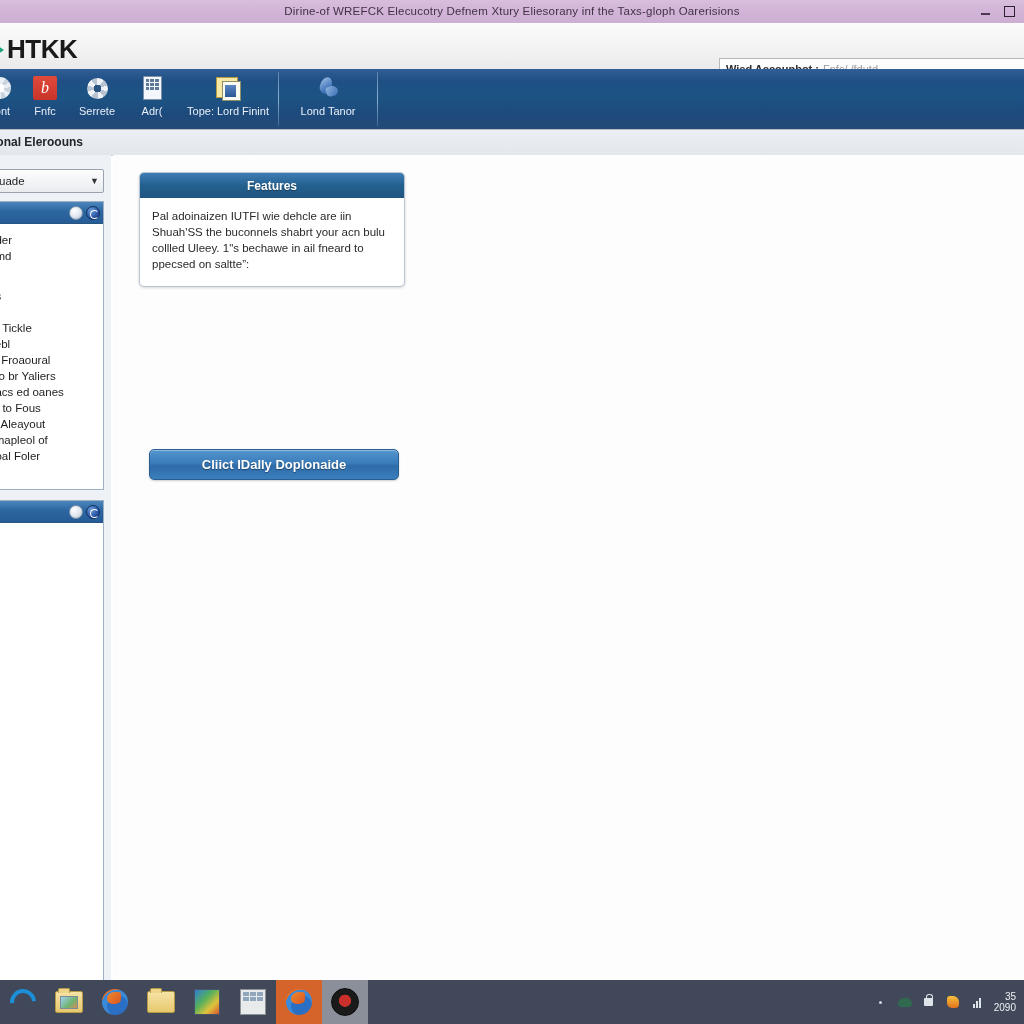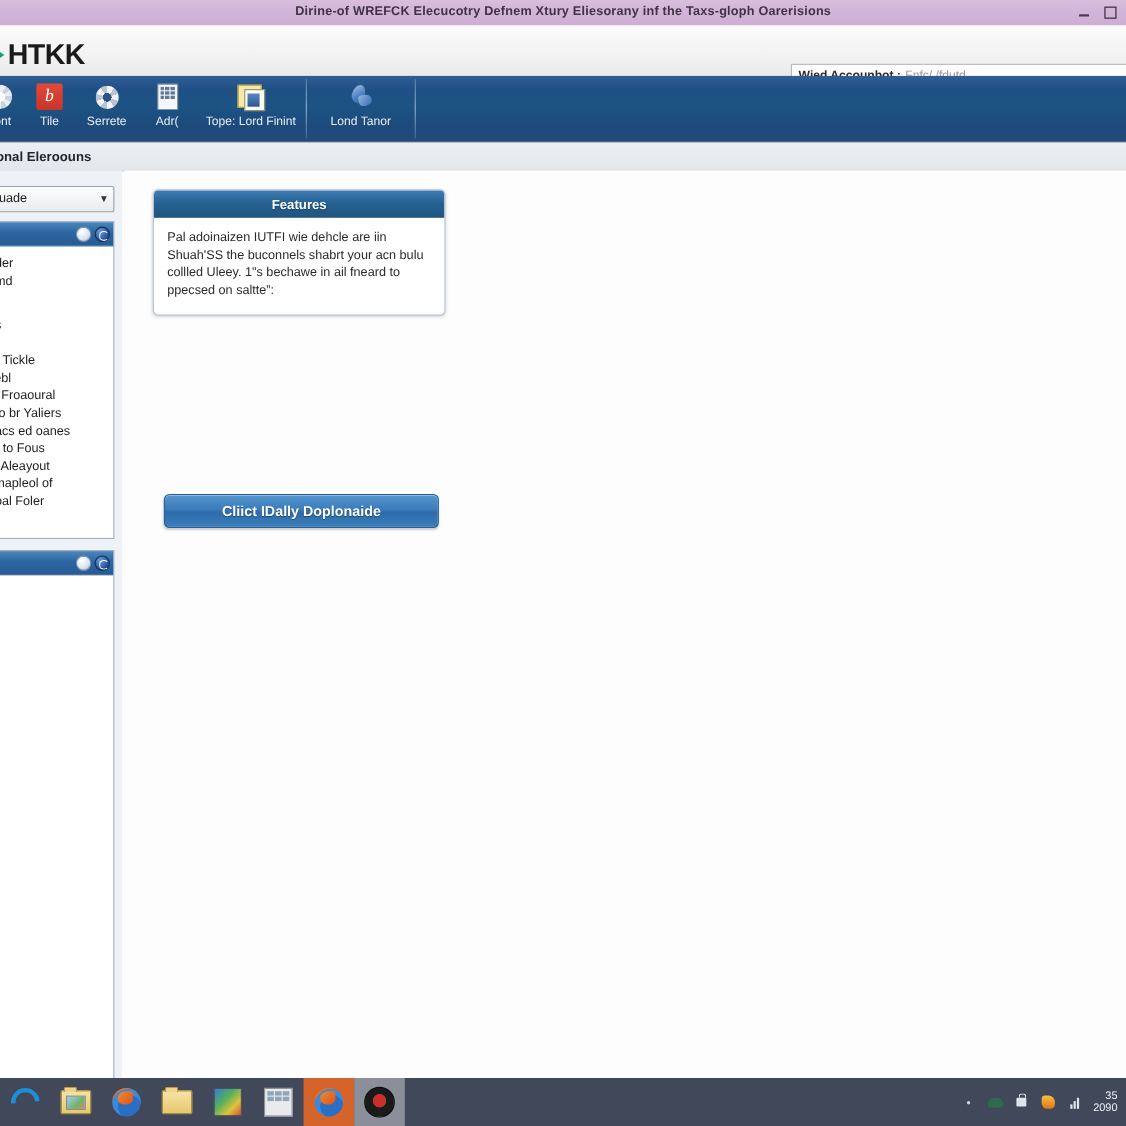--- a/index.html
+++ b/index.html
@@ -19,21 +19,20 @@
     background: #ffffff;
   }
 
   
   #titlebar {
     position: absolute;
     left: 0; top: 0;
     width: 1024px; height: 23px;
     background: linear-gradient(180deg,#d9bedd 0%, #d2b5d8 45%, #cbaed2 100%);
     border-bottom: 1px solid #bfa3c6;
-    font-weight: bold;
   }
   #titlebar-text {
     position: absolute;
     left: 0; top: 0;
     width: 1024px;
     line-height: 23px;
     text-align: center;
     font-size: 11.5px;
     color: #413246;
     white-space: nowrap;
@@ -582,21 +581,21 @@
       <span class="tool-ico">
           <span class="ico-gear"></span>
         </span>
       <span class="tool-label">liont</span>
     </div>
 
     <div class="tool-item" style="width:46px;">
       <span class="tool-ico">
           <span class="ico-red">b</span>
         </span>
-      <span class="tool-label">Tile</span>
+      <span class="tool-label">Fnfc</span>
     </div>
 
     <div class="tool-item" style="width:58px;">
       <span class="tool-ico">
           <span class="ico-gear2"></span>
         </span>
       <span class="tool-label">Serrete</span>
     </div>
 
     <div class="tool-item" style="width:52px;">

